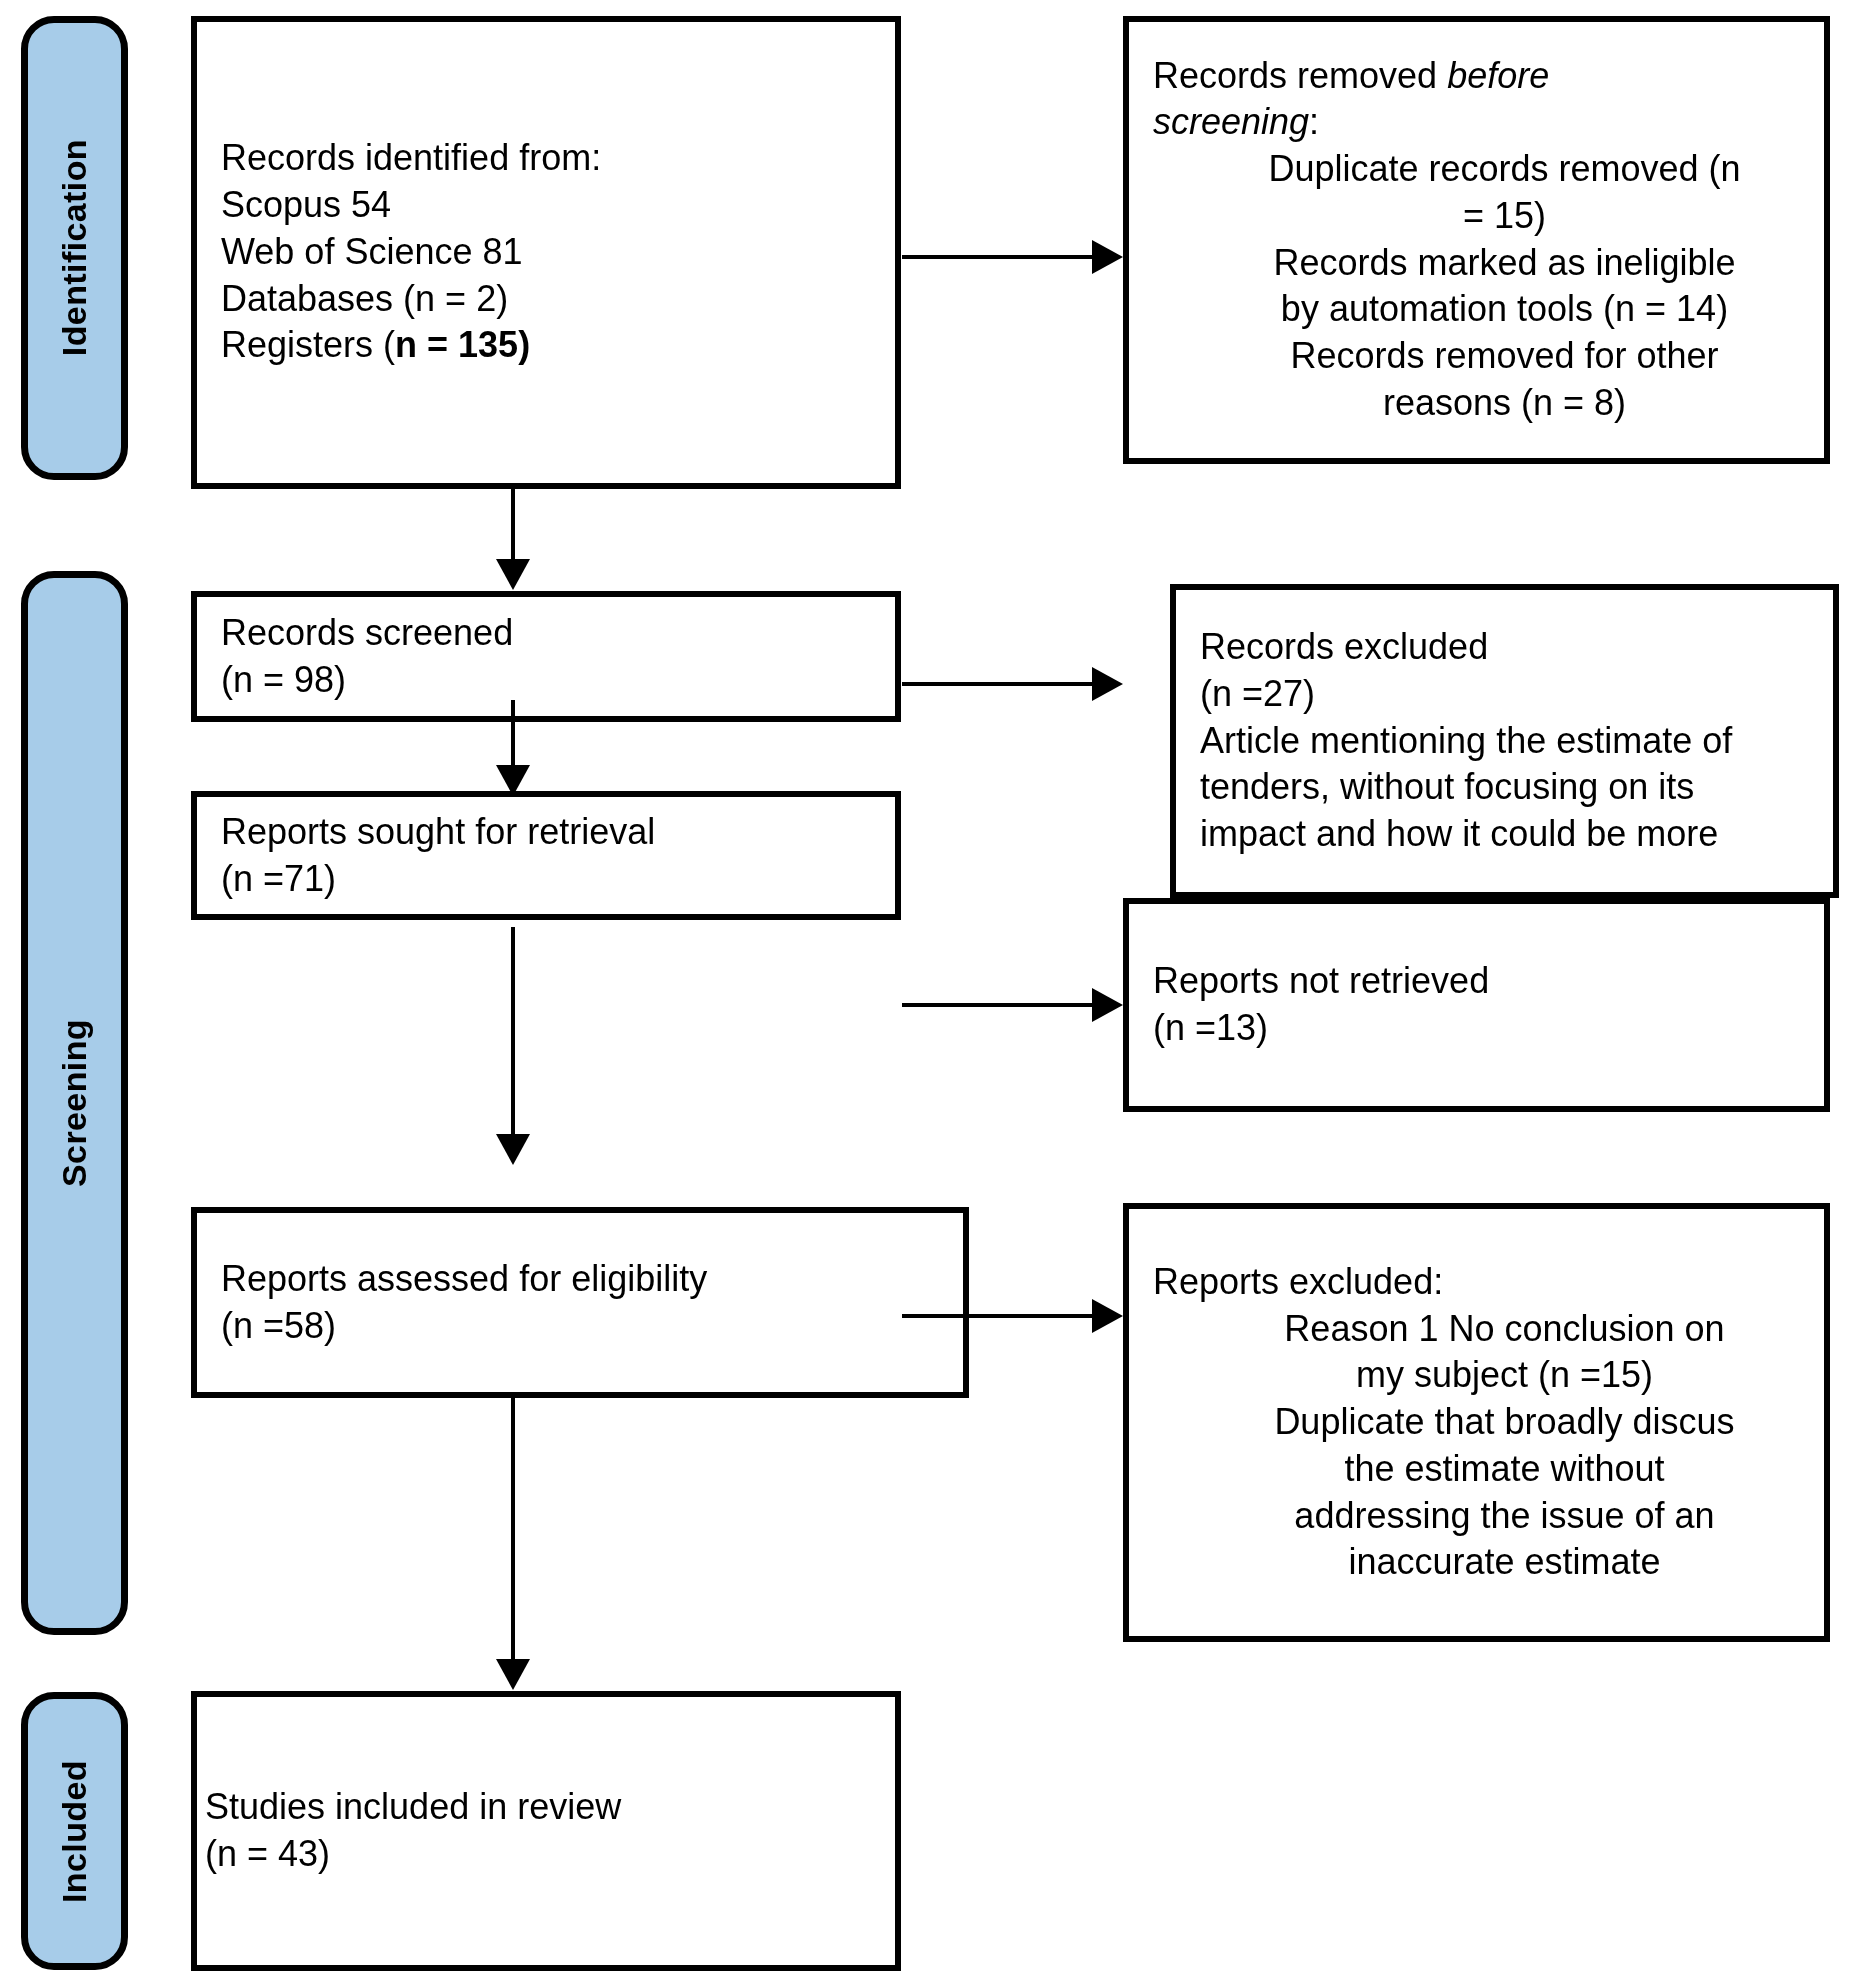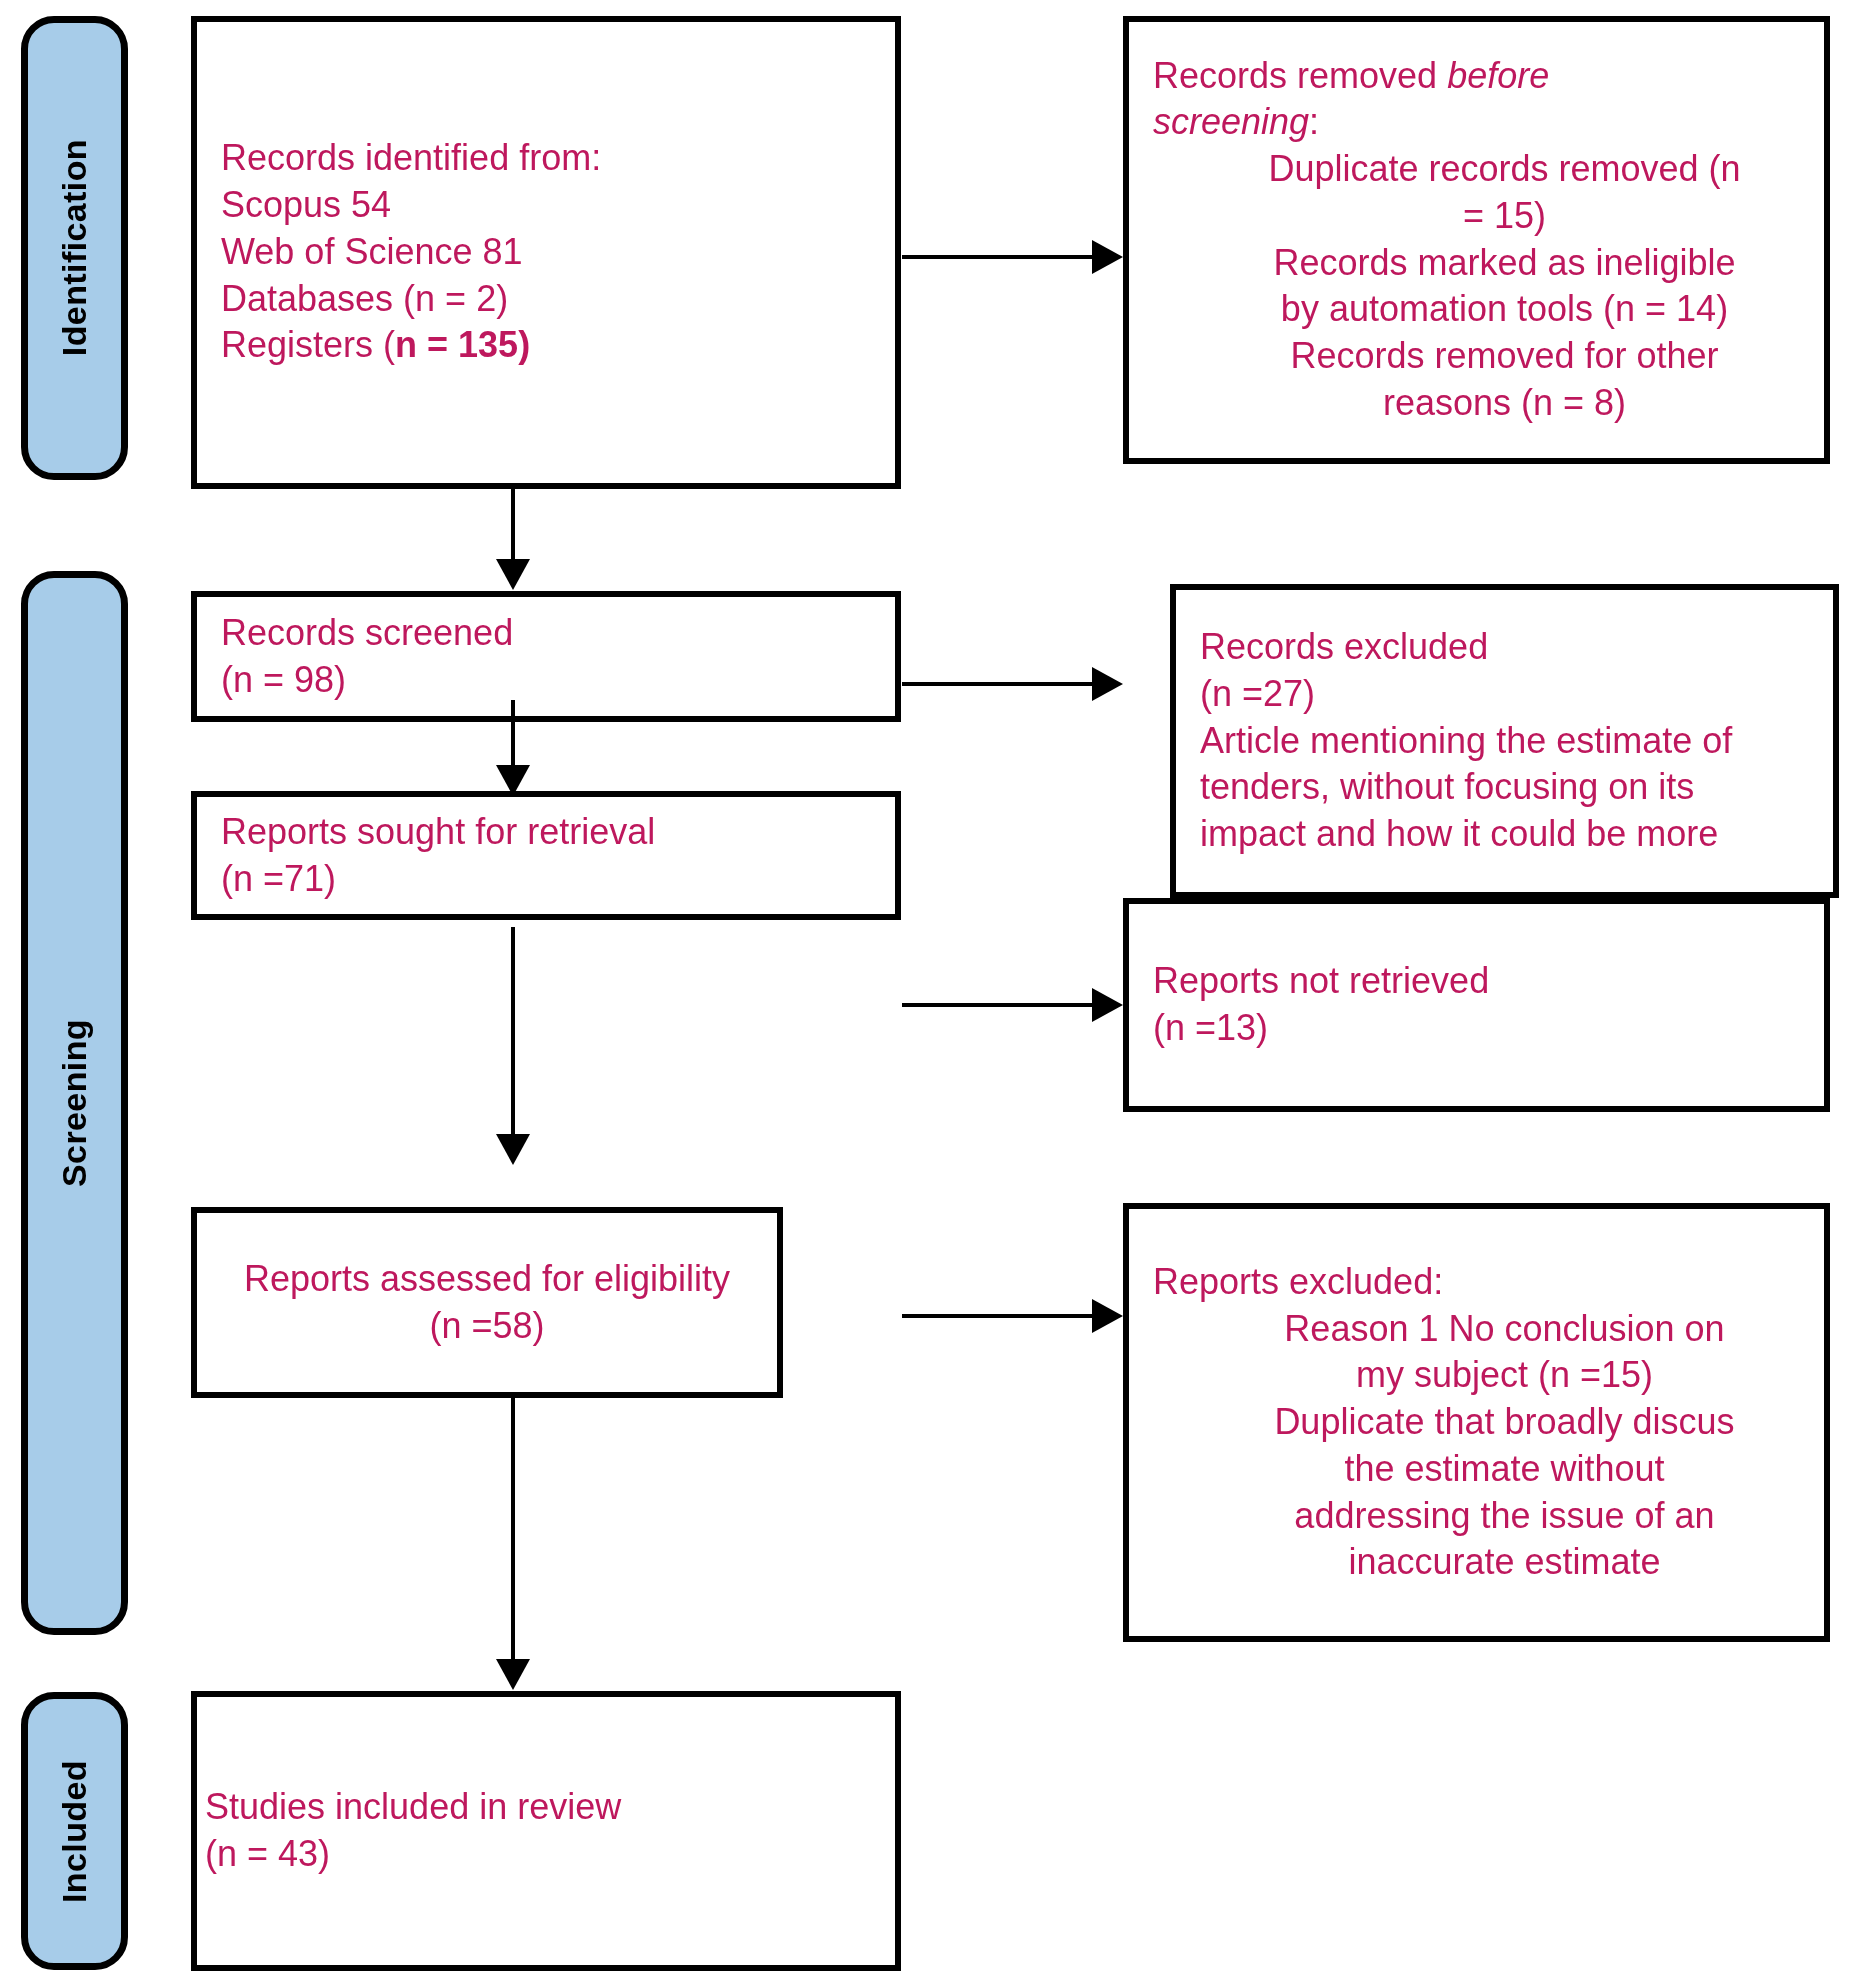--- a/index.html
+++ b/index.html
@@ -47,21 +47,21 @@
     box-sizing: border-box;
     padding: 20px 24px;
     display: flex;
     flex-direction: column;
     justify-content: center;
   }
 
   .box-line {
     font-size: 36px;
     line-height: 1.30;
-    color: #be185d;
+    color: #000000;
     white-space: pre-wrap;
   }
   .box-line.indent {
     padding-left: 56px;
     text-indent: 0;
     text-align: center;
   }
   .inline-italic { font-style: italic; }
   .inline-bold { font-weight: bold; }
 
@@ -163,21 +163,21 @@
     <div class="box-line">Reports not retrieved</div>
     <div class="box-line">(n =13)</div>
   </div>
 
   <div class="conn-h" style="left:902px; top:1003px; width:191px;"></div>
   <div class="arrow-right" style="left:1092px; top:988px;"></div>
 
   <div class="conn-v" style="left:511px; top:927px; width:3.6px; height:208px;"></div>
   <div class="arrow-down" style="left:496px; top:1134px;"></div>
 
-  <div class="flow-box" style="left:191px; top:1207px; width:592px; height:191px;align-items:center;">
+  <div class="flow-box" style="left:191px; top:1207px; width:778px; height:191px;">
     <div class="box-line">Reports assessed for eligibility</div>
     <div class="box-line">(n =58)</div>
   </div>
 
   <div class="flow-box" style="left:1123px; top:1203px; width:707px; height:439px;">
     <div class="box-line">Reports excluded:</div>
     <div class="box-line indent">Reason 1 No conclusion on</div>
     <div class="box-line indent">my subject (n =15)</div>
     <div class="box-line indent">Duplicate that broadly discus</div>
     <div class="box-line indent">the estimate without</div>

